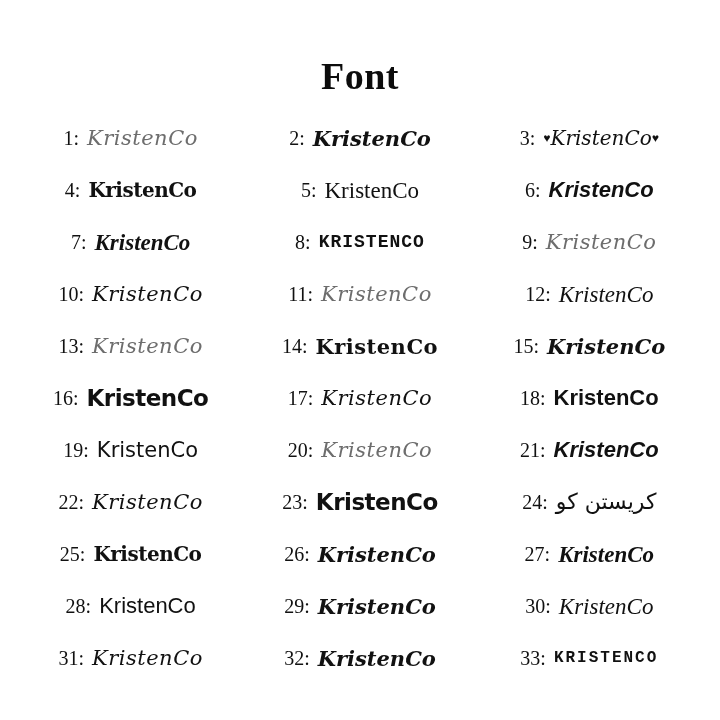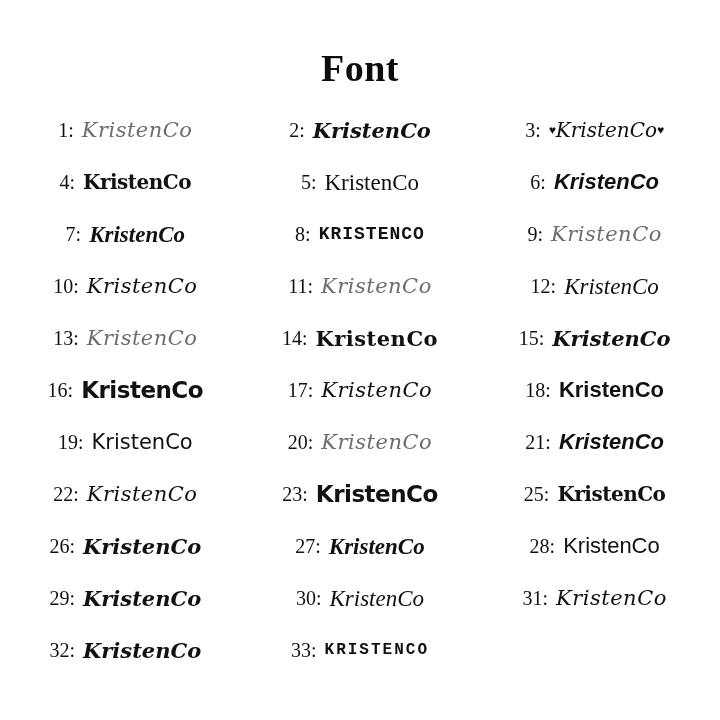--- a/index.html
+++ b/index.html
@@ -12,21 +12,21 @@
     background: #ffffff;
     font-family: "Liberation Serif", serif;
     color: #111111;
     overflow: hidden;
   }
   .sheet {
     position: relative;
     width: 720px;
     height: 720px;
     box-sizing: border-box;
-    padding: 0;
+    padding: 8px;
   }
   .title {
     text-align: center;
     font-family: "Liberation Serif", serif;
     font-weight: bold;
     font-size: 38px;
     letter-spacing: 0.5px;
     margin: 0;
     padding-top: 46px;
     color: #0c0c0c;
@@ -172,20 +172,24 @@
       </div>
       <div class="cell">
         <span class="num">22:</span>
         <span class="sample f-script">KristenCo</span>
       </div>
       <div class="cell">
         <span class="num">23:</span>
         <span class="sample f-heavy">KristenCo</span>
       </div>
       <div class="cell">
+        <span class="num">24:</span>
+        <span class="sample f-arabic">كريستن كو</span>
+      </div>
+      <div class="cell">
         <span class="num">25:</span>
         <span class="sample f-blackletter">KristenCo</span>
       </div>
       <div class="cell">
         <span class="num">26:</span>
         <span class="sample f-script-bold">KristenCo</span>
       </div>
       <div class="cell">
         <span class="num">27:</span>
         <span class="sample f-serif-bold-italic">KristenCo</span>

